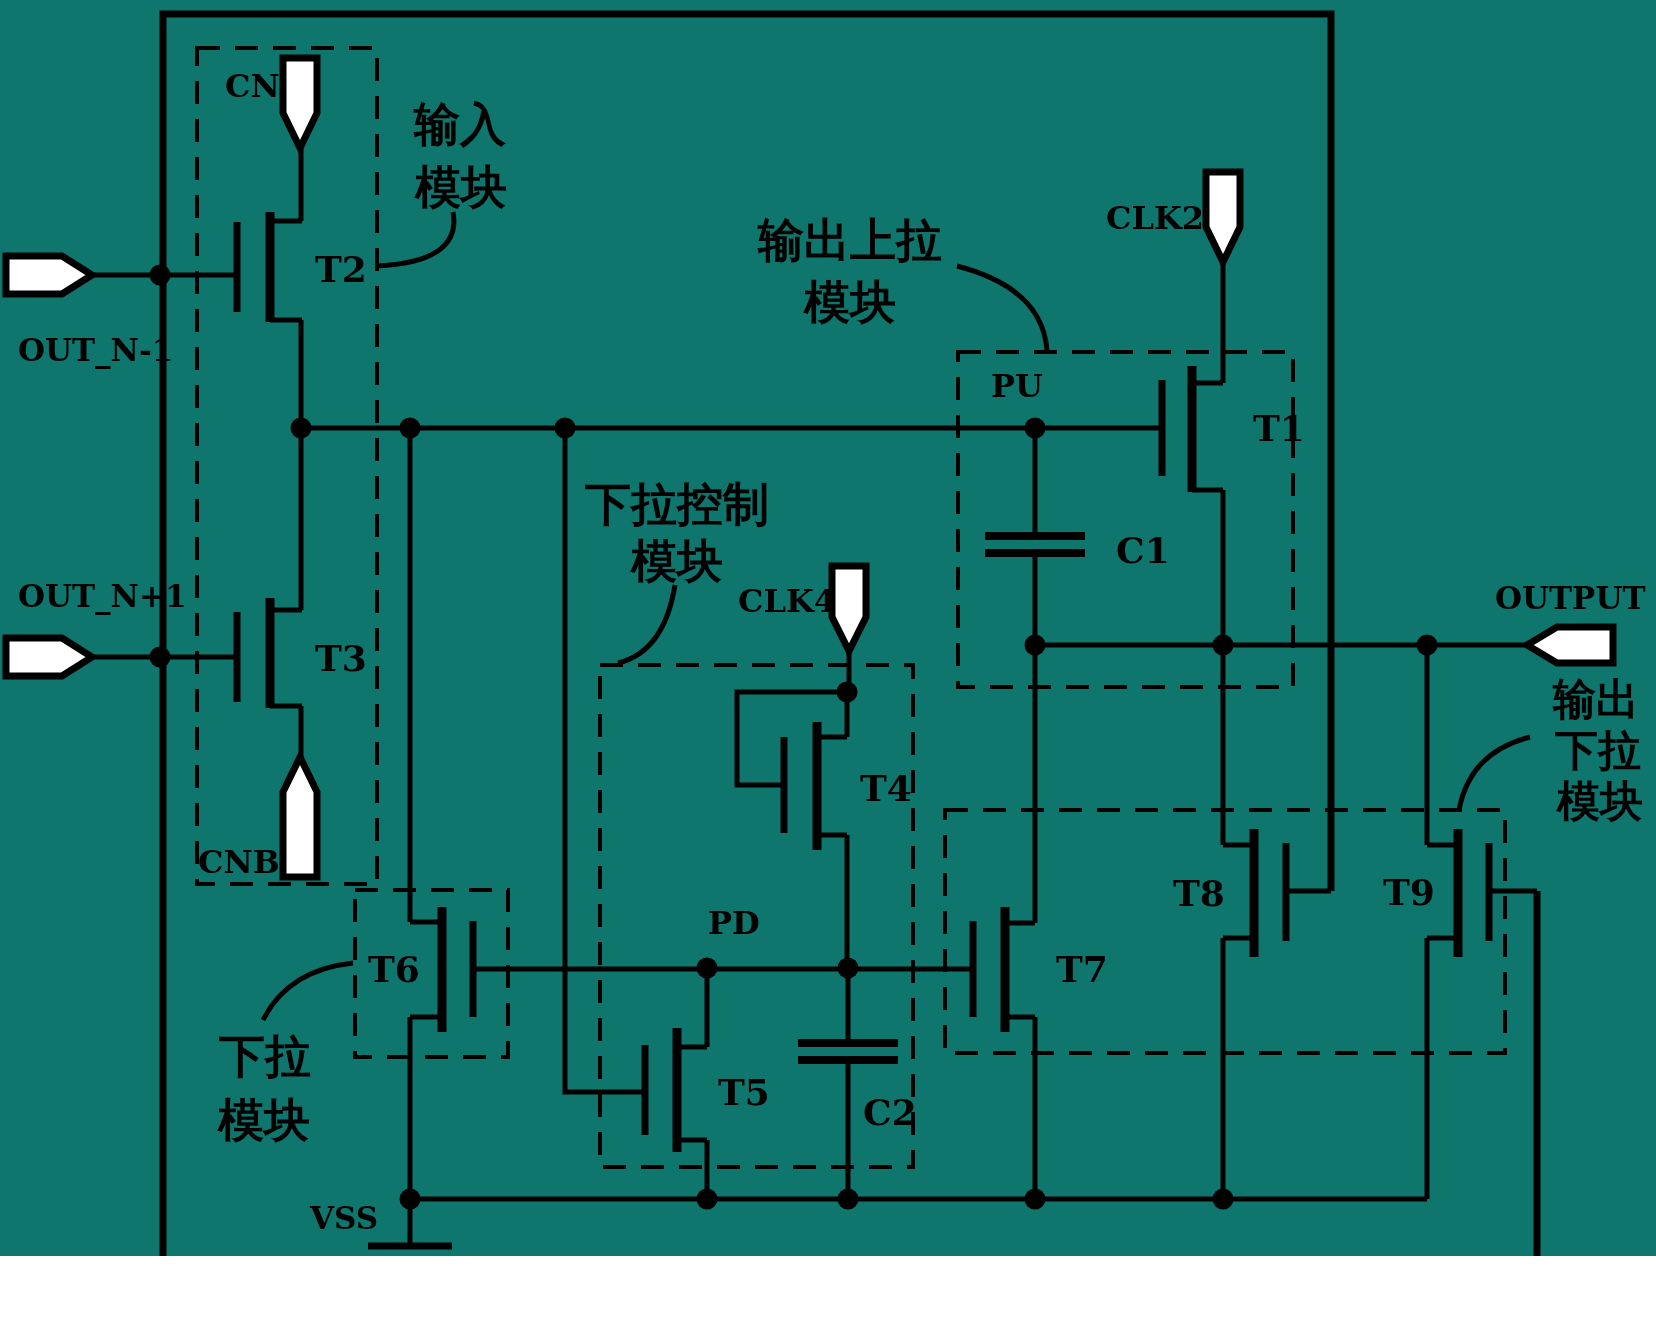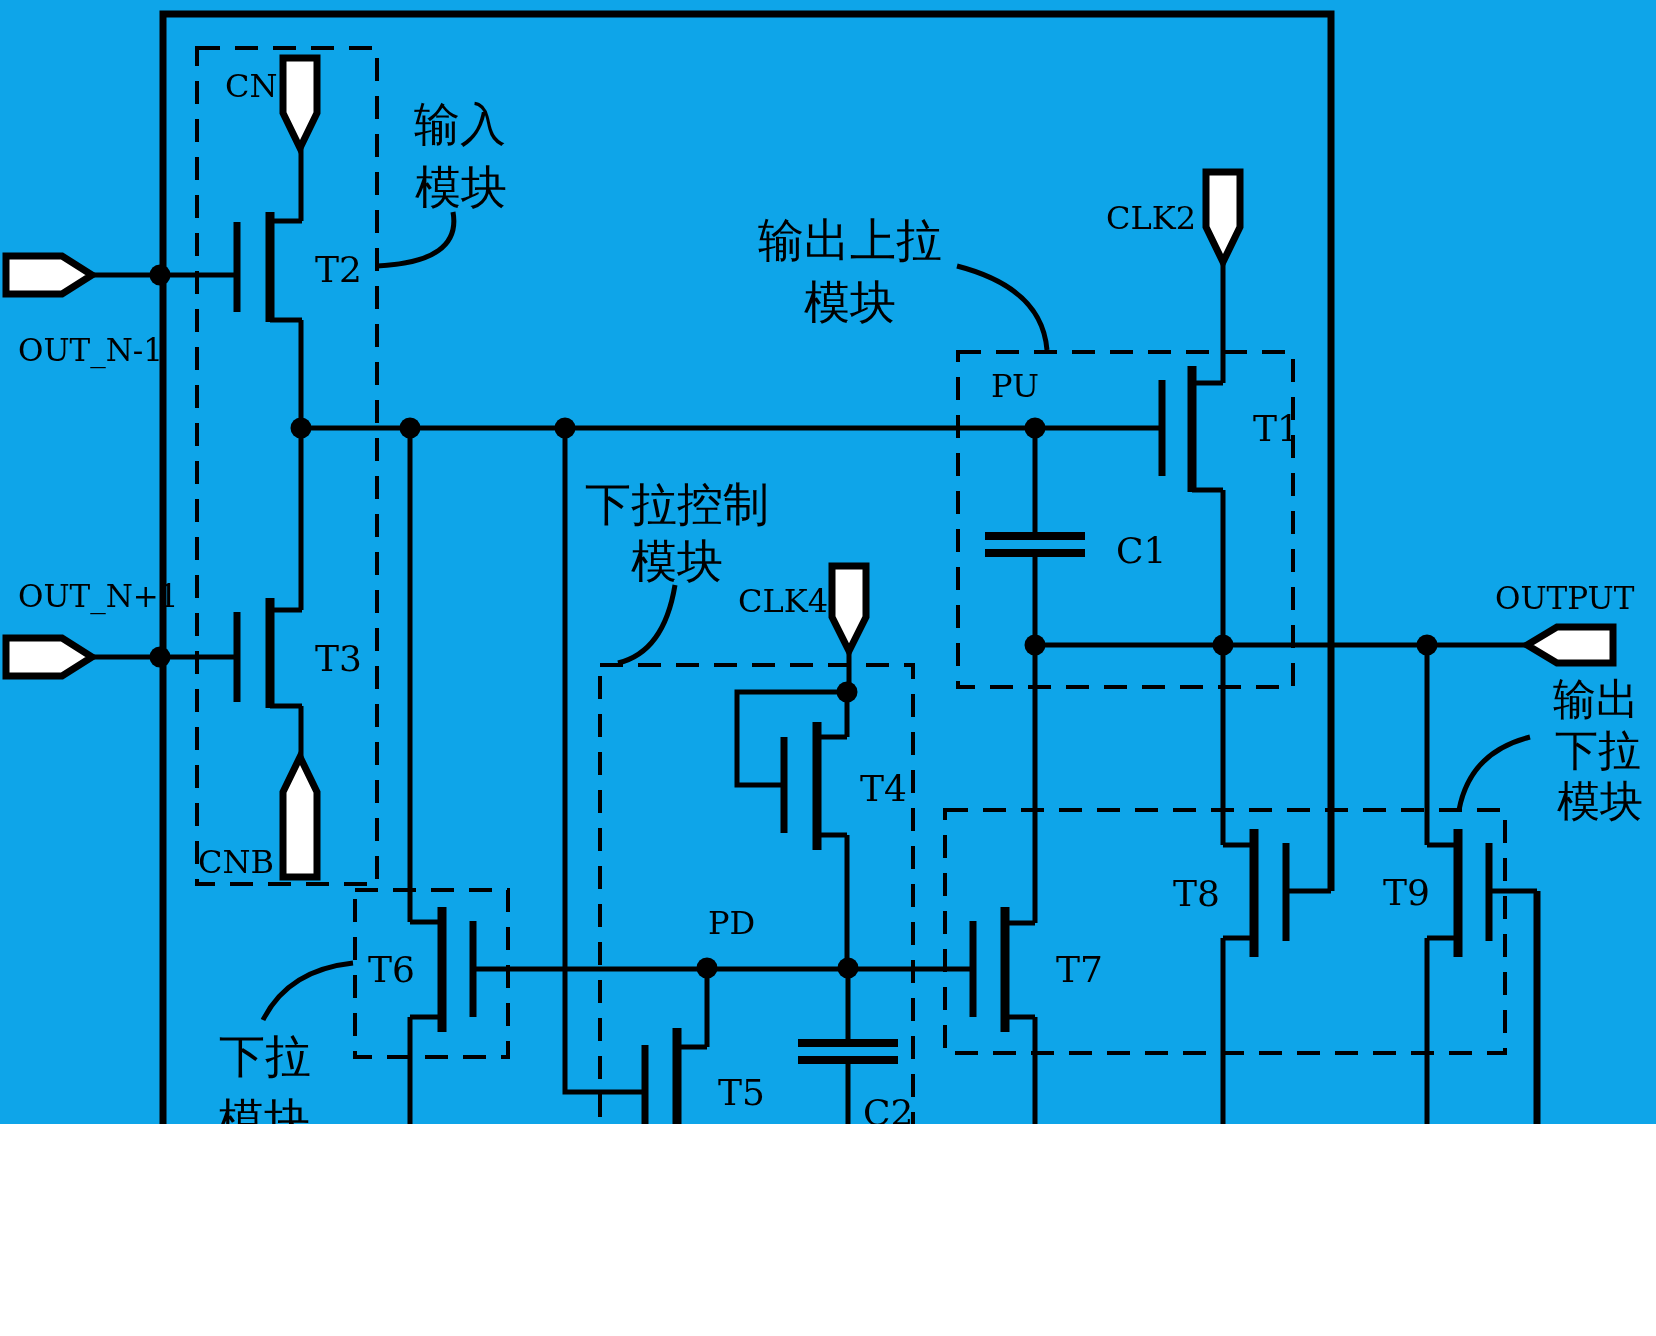--- a/index.html
+++ b/index.html
@@ -1,16 +1,16 @@
 <!DOCTYPE html>
 <html><head>
 <meta charset="utf-8">
 <style>
   html,body{margin:0;padding:0;background:#ffffff;}
-  #stage{position:relative;width:1656px;height:1124px;background:#0ea5e9;overflow:hidden;}
+  #stage{position:relative;width:1656px;height:1256px;background:#0f766e;overflow:hidden;font-weight:bold;}
   svg{display:block;}
   .wire{stroke:#000;stroke-width:5;fill:none;stroke-linecap:butt;}
   .bar-gate{stroke:#000;stroke-width:7;fill:none;}
   .bar-chan{stroke:#000;stroke-width:9;fill:none;}
   .jog{stroke:#000;stroke-width:5;fill:none;}
   .border{stroke:#000;stroke-width:7;fill:none;}
   .modbox{stroke:#000;stroke-width:4;fill:none;stroke-dasharray:23 15;}
   .pin{stroke:#000;stroke-width:7;fill:#ffffff;}
   .cap{stroke:#000;stroke-width:8;fill:none;}
   .gnd{stroke:#000;stroke-width:7;fill:none;}

